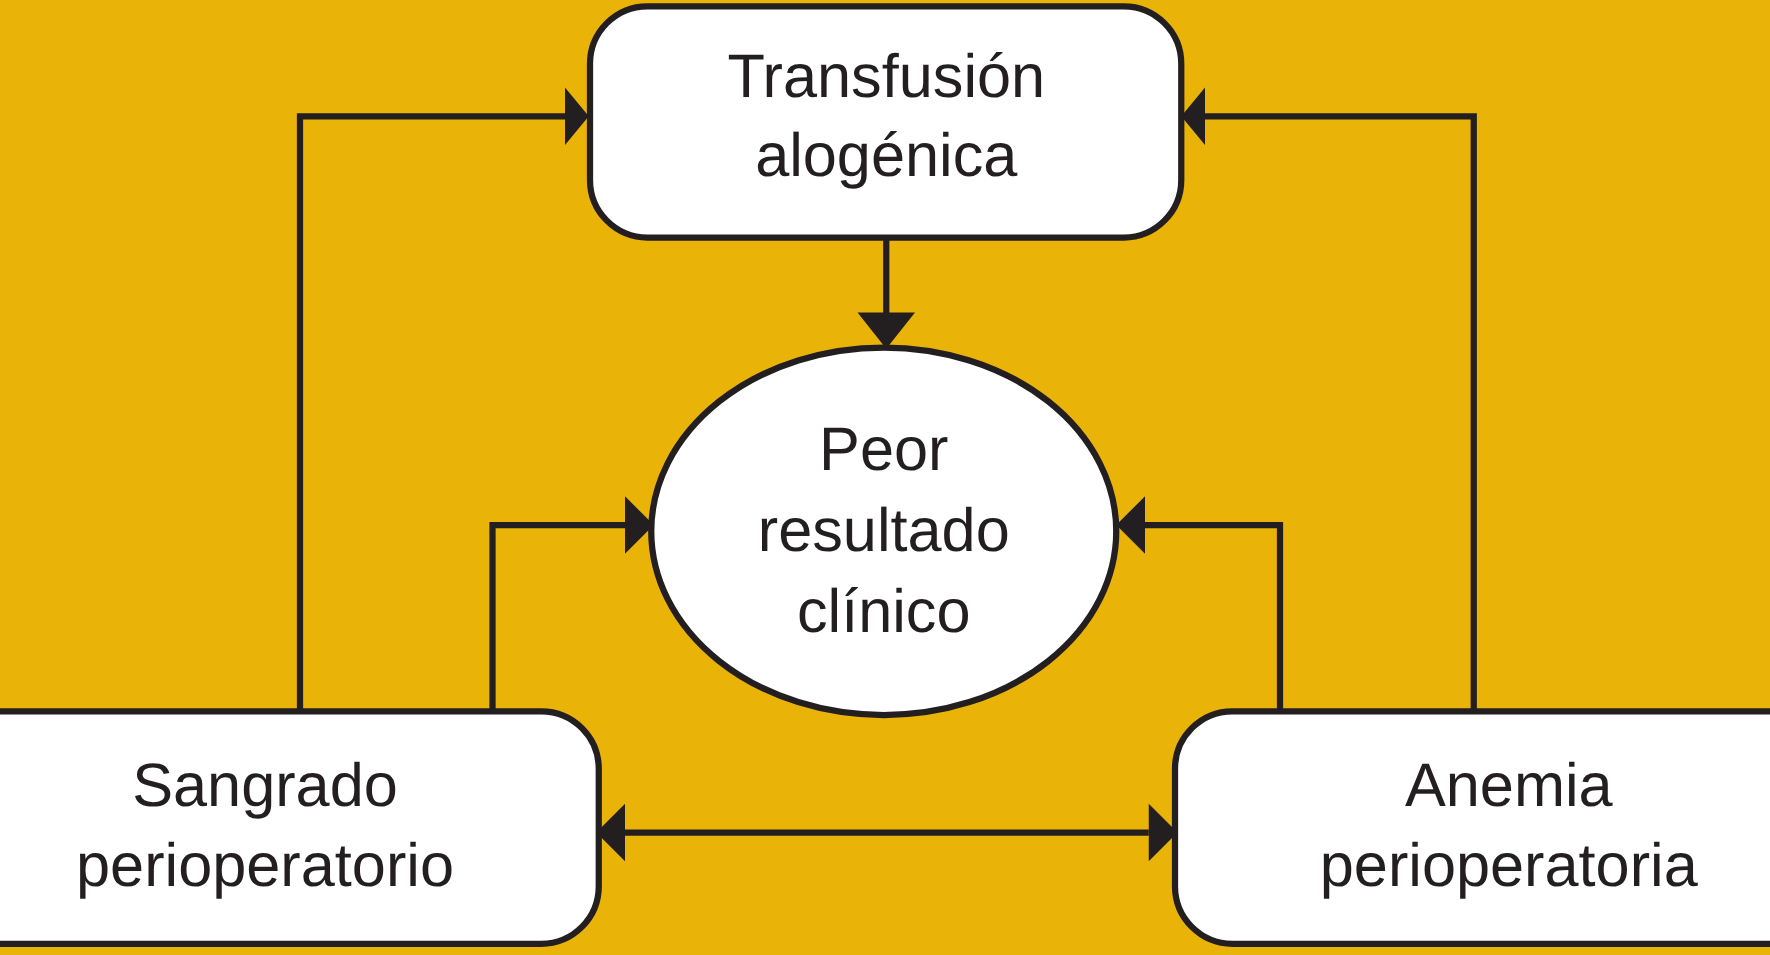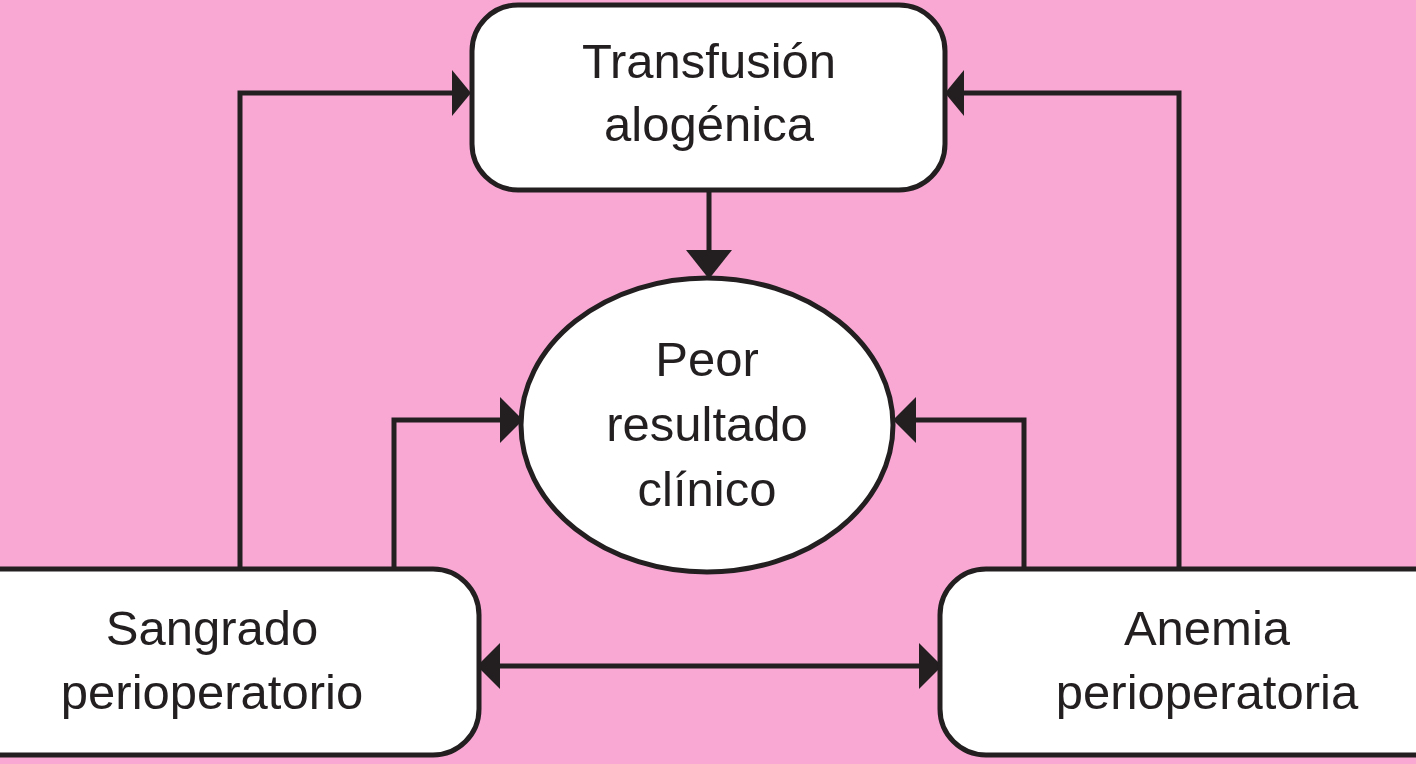--- a/index.html
+++ b/index.html
@@ -7,21 +7,21 @@
     padding: 0;
     background: #ffffff;
   }
   body {
     font-family: "Liberation Sans", sans-serif;
   }
   #diagram-root {
     position: relative;
     width: 1416px;
     height: 764px;
-    background: #f9a8d4;
+    background: #eab308;
     overflow: hidden;
   }
   #diagram-svg {
     display: block;
     width: 1416px;
     height: 764px;
   }
   .node-shape {
     fill: #ffffff;
     stroke: #231f20;

